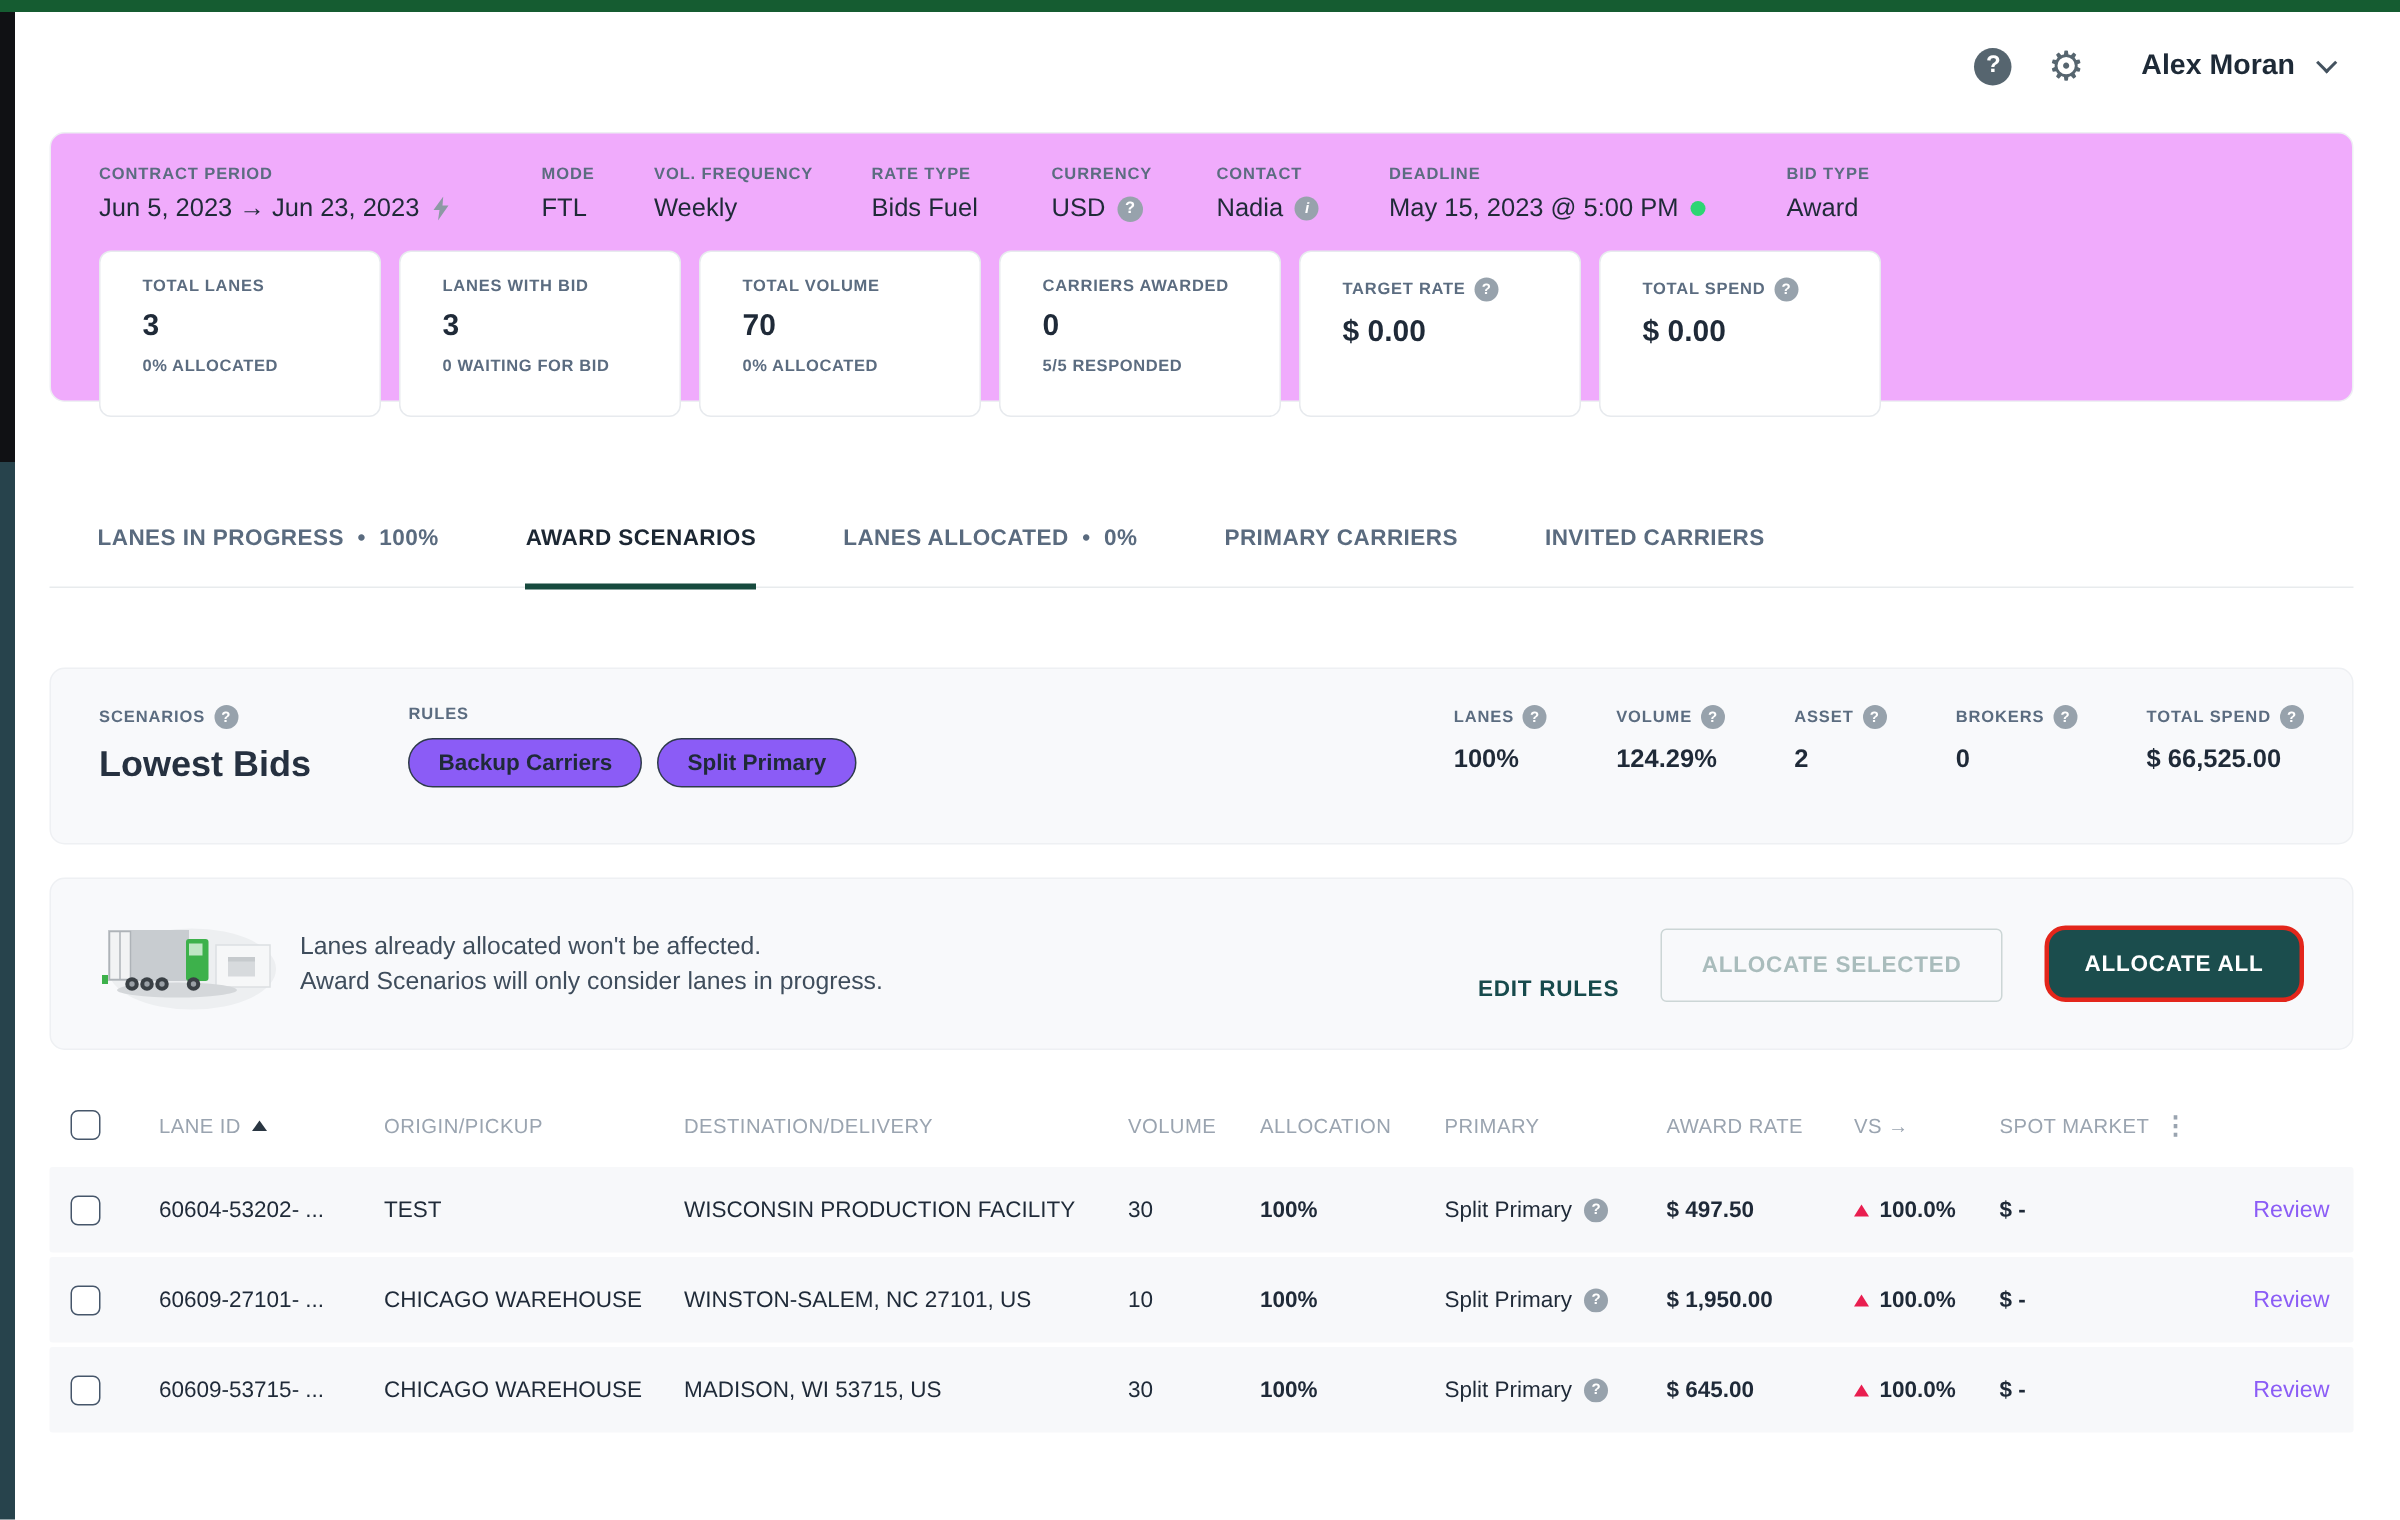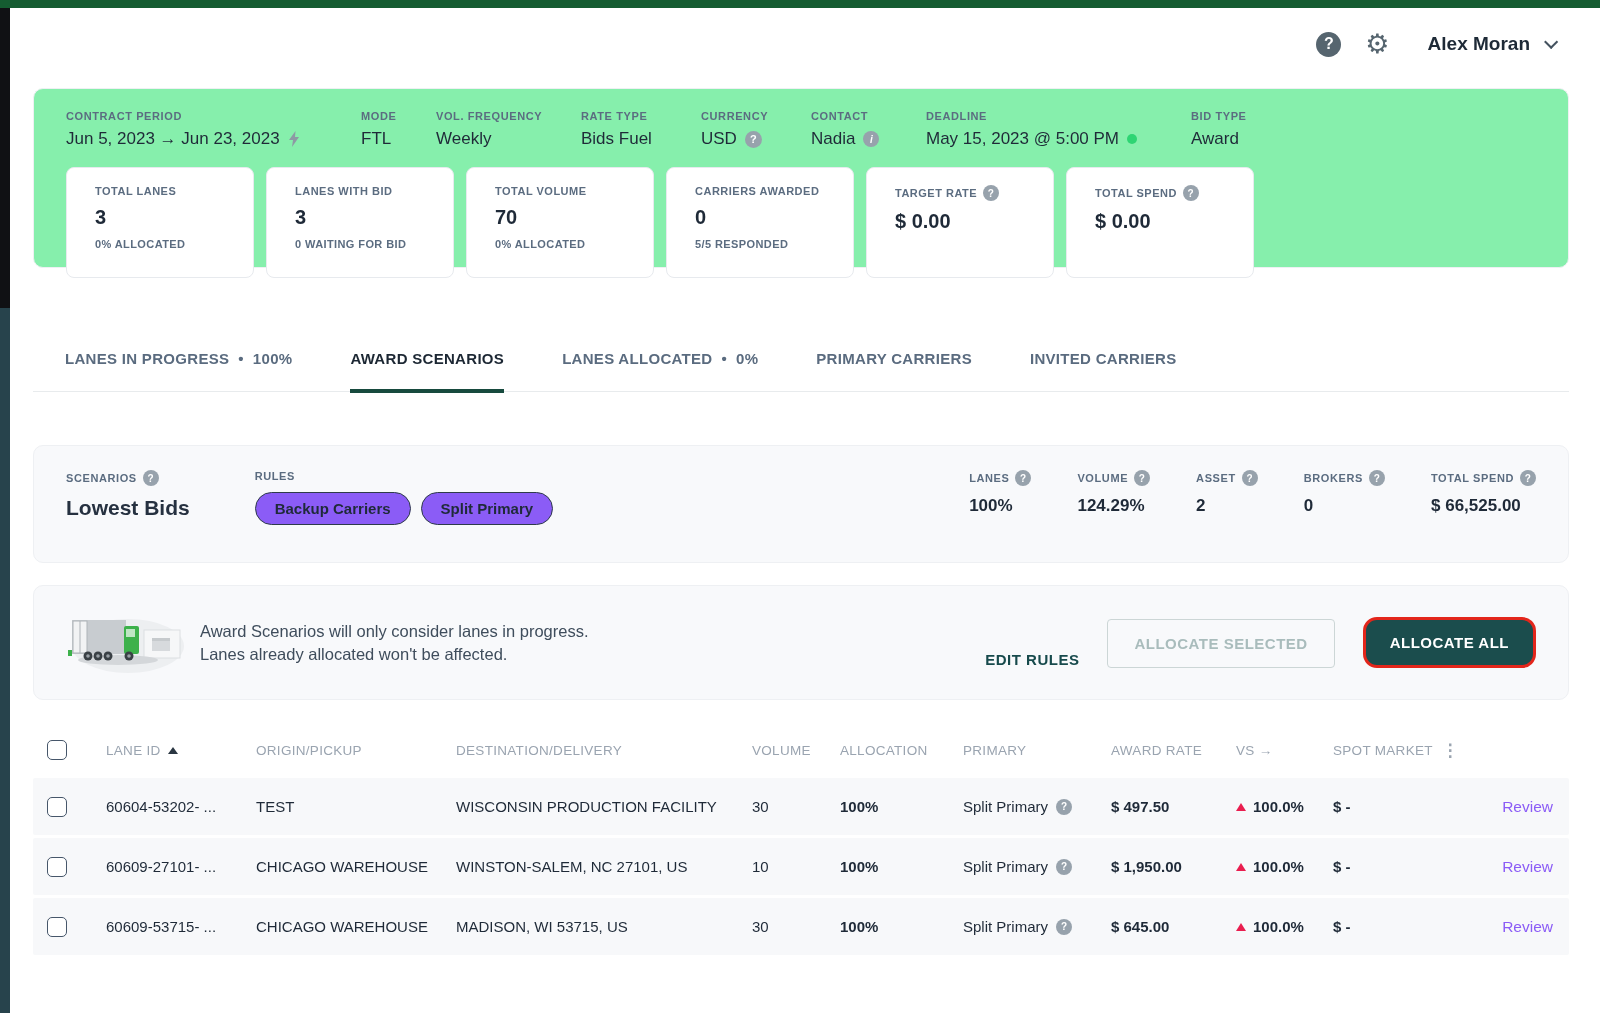--- a/index.html
+++ b/index.html
@@ -17,21 +17,21 @@
   .left-strip .ls-top { height:300px; background:#101114; }
   .left-strip .ls-bottom { flex:1; background:#27434c; }
   .header { position:absolute; top:8px; left:10px; right:0; height:72px; background:#ffffff; display:flex; align-items:center; justify-content:flex-end; padding-right:46px; gap:24px; }
   .icon-circle-btn { width:25px; height:25px; border-radius:50%; background:#56656f; color:#fff; display:flex; align-items:center; justify-content:center; font-size:16px; font-weight:bold; cursor:pointer; }
   .gear-glyph { font-size:27px; color:#56656f; line-height:1; cursor:pointer; }
   .user-menu { display:flex; align-items:center; gap:14px; margin-left:14px; cursor:pointer; }
   .user-name { font-size:19px; font-weight:bold; color:#1e2a37; }
   .chev { width:10px; height:10px; border-right:2.5px solid #44525f; border-bottom:2.5px solid #44525f; transform:rotate(45deg) translateY(-3px); }
 
   
-  .contract-panel { position:absolute; top:88px; left:33px; width:1536px; height:180px; background:#86efac; border:1px solid #eef0f3; border-radius:10px; }
+  .contract-panel { position:absolute; top:88px; left:33px; width:1536px; height:180px; background:#f0abfc; border:1px solid #eef0f3; border-radius:10px; }
   .fields-row { display:flex; padding:21px 32px 0 32px; }
   .field .f-label { font-size:11px; font-weight:bold; letter-spacing:.6px; color:#5b6c80; margin-bottom:7px; }
   .field .f-value { font-size:17px; color:#1f2a38; display:flex; align-items:center; gap:8px; white-space:nowrap; }
   .fw0{width:295px}.fw1{width:75px}.fw2{width:145px}.fw3{width:120px}.fw4{width:110px}.fw5{width:115px}.fw6{width:265px}.fw7{width:auto}
   .icon-help { width:17px; height:17px; border-radius:50%; background:#97a2ac; color:#fff; font-size:11px; font-weight:bold; display:inline-flex; align-items:center; justify-content:center; flex:0 0 auto; cursor:pointer; }
   .icon-help.sm { width:16px; height:16px; font-size:10px; }
   .icon-info { width:16px; height:16px; border-radius:50%; background:#97a2ac; color:#fff; font-size:10px; font-weight:bold; font-style:italic; display:inline-flex; align-items:center; justify-content:center; cursor:pointer; }
   .green-dot { width:10px; height:10px; border-radius:50%; background:#2ed573; display:inline-block; }
   .flash-icon { color:#8d99a4; display:inline-flex; }
 
@@ -43,21 +43,21 @@
 
   
   .tabs { position:absolute; top:350px; left:33px; width:1536px; display:flex; gap:58px; padding-left:32px; border-bottom:1px solid #e8ebed; }
   .tab { font-size:15px; font-weight:bold; letter-spacing:.3px; color:#5a6b7f; padding-bottom:22px; cursor:pointer; display:flex; align-items:center; gap:9px; border-bottom:4px solid transparent; margin-bottom:-2px; white-space:nowrap; }
   .tab.active { color:#1c2733; border-bottom-color:#174a3e; }
   .tab .dot { font-size:15px; color:#5a6b7f; }
 
   
   .scenario-panel { position:absolute; top:445px; left:33px; width:1536px; height:118px; background:#f8f9fb; border:1px solid #eef0f3; border-radius:10px; display:flex; align-items:flex-start; padding:24px 32px; }
   .sc-block .f-label { font-size:11px; font-weight:bold; letter-spacing:.6px; color:#5b6c80; display:flex; align-items:center; gap:6px; margin-bottom:10px; }
-  .sc-value { font-size:21px; font-weight:bold; color:#263140; cursor:pointer; }
+  .sc-value { font-size:24px; font-weight:bold; color:#263140; cursor:pointer; }
   .rules-block { margin-left:65px; }
   .chips { display:flex; gap:10px; margin-top:2px; }
   .chip { border:1.5px solid #2e3b4a; border-radius:999px; background:#8b5cf6; padding:7px 19px; font-size:15px; font-weight:bold; color:#1f2a38; cursor:pointer; white-space:nowrap; }
   .sc-stats { margin-left:auto; display:flex; gap:46px; }
   .sc-stat { min-width:60px; }
   .sc-stat .f-label { font-size:11px; font-weight:bold; letter-spacing:.6px; color:#5b6c80; display:flex; align-items:center; gap:6px; margin-bottom:10px; white-space:nowrap; }
   .sc-stat .s-value { font-size:17px; font-weight:bold; color:#1f2a38; white-space:nowrap; }
 
   
   .action-panel { position:absolute; top:585px; left:33px; width:1536px; height:115px; background:#f8f9fb; border:1px solid #eef0f3; border-radius:10px; display:flex; align-items:center; padding:0 32px; }
@@ -306,22 +306,22 @@
       <circle cx="32" cy="46" r="4.5" fill="#3a4045"></circle>
         <circle cx="32" cy="46" r="1.8" fill="#9aa0a6"></circle>
       <circle cx="42" cy="46" r="4.5" fill="#3a4045"></circle>
         <circle cx="42" cy="46" r="1.8" fill="#9aa0a6"></circle>
       <circle cx="63" cy="46" r="4.5" fill="#3a4045"></circle>
         <circle cx="63" cy="46" r="1.8" fill="#9aa0a6"></circle>
       <rect x="2" y="40" width="4" height="6" fill="#3db14b"></rect>
     </svg>
   </div>
   <div class="note">
+    <div>Lanes already allocated won't be affected.</div>
     <div>Award Scenarios will only consider lanes in progress.</div>
-    <div>Lanes already allocated won't be affected.</div>
   </div>
   <div class="actions">
     <button class="text-btn">EDIT RULES</button>
     <button class="outline-btn" disabled="">ALLOCATE SELECTED</button>
     <button class="primary-btn">ALLOCATE ALL</button>
   </div>
 </section>
 
 <section class="lanes-table">
   <div class="t-grid t-header">

